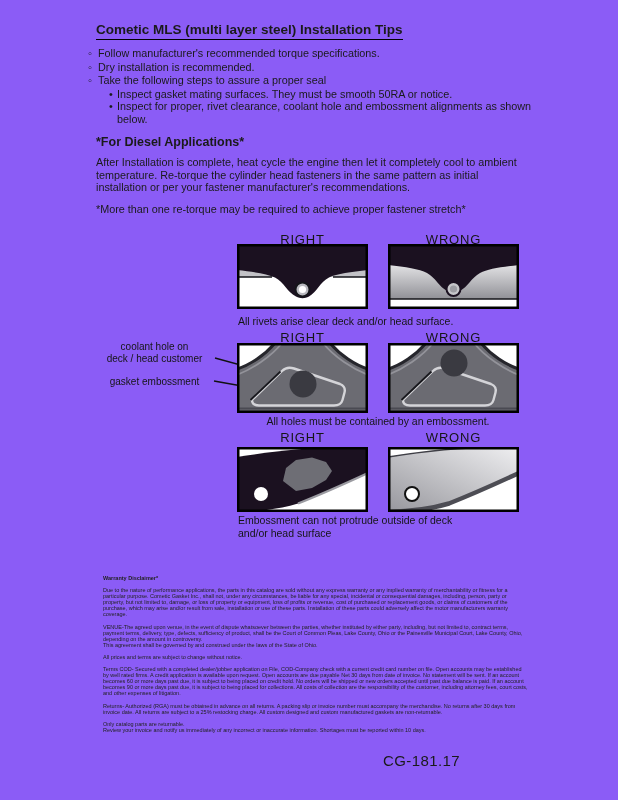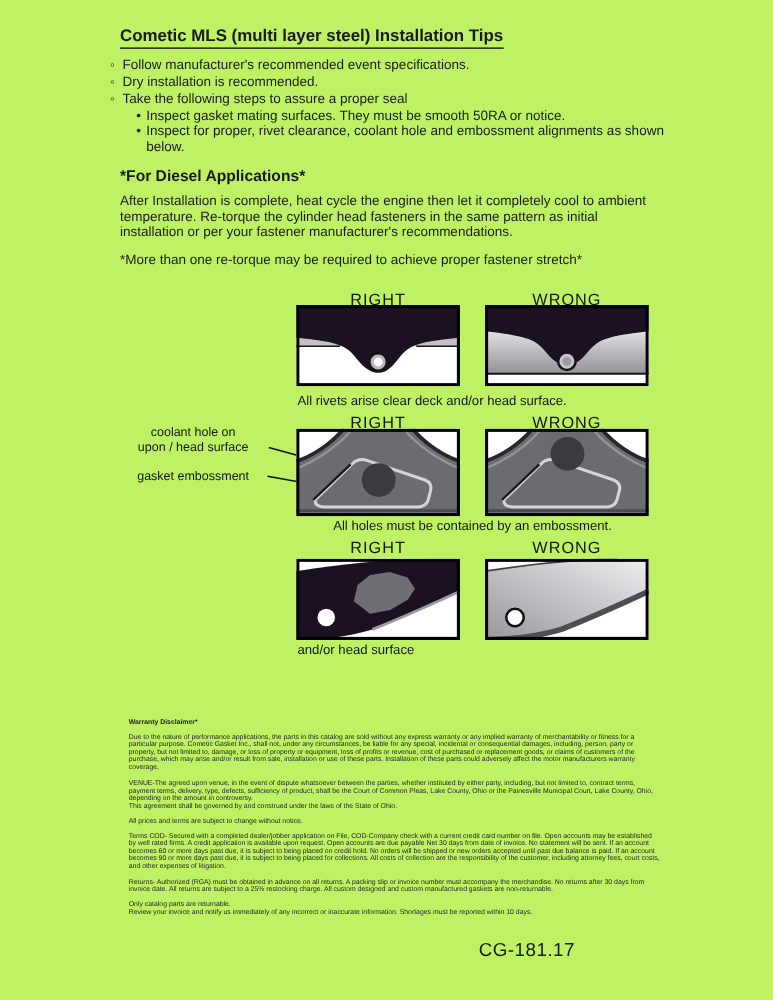--- a/index.html
+++ b/index.html
@@ -1,16 +1,16 @@
 <!DOCTYPE html>
 <html><head>
 <meta charset="utf-8">
 <style>
   html,body{margin:0;padding:0;background:#fff;}
-  .page{position:relative;width:618px;height:800px;background:#bef264;overflow:hidden;
+  .page{position:relative;width:618px;height:800px;background:#8b5cf6;overflow:hidden;
         font-family:"Liberation Sans",sans-serif;color:#1a1a1a;}
 
   
   #main-text{position:absolute;left:96px;top:20px;width:436px;}
   .doc-title{display:inline-block;font-size:13.5px;font-weight:bold;
              border-bottom:1.7px solid #000;padding-bottom:2px;margin:0 0 7px 0;}
   .bullets{margin-left:-8px;}
   .bullet{position:relative;padding-left:10px;font-size:10.8px;line-height:13.5px;}
   .bullet::before{content:"◦";position:absolute;left:0;top:0;font-size:10.8px;}
   .subbullet{position:relative;margin-left:21px;padding-left:8px;font-size:10.8px;line-height:12.5px;}
@@ -44,21 +44,21 @@
 </style>
 </head>
 <body>
 
 <div class="page">
 
   <div id="main-text">
     <h1 class="doc-title">Cometic MLS (multi layer steel) Installation Tips</h1>
 
     <div class="bullets">
-      <div class="bullet">Follow manufacturer's recommended event specifications.</div>
+      <div class="bullet">Follow manufacturer's recommended torque specifications.</div>
       <div class="bullet">Dry installation is recommended.</div>
       <div class="bullet">Take the following steps to assure a proper seal</div>
       <div class="subbullet">Inspect gasket mating surfaces.  They must be smooth 50RA or notice.</div>
       <div class="subbullet">Inspect for proper, rivet clearance, coolant hole and embossment alignments as shown below.</div>
     </div>
 
     <div class="diesel-heading">*For Diesel Applications*</div>
     <p class="body-para">After Installation is complete, heat cycle the engine then let it completely cool to ambient temperature. Re-torque the cylinder head fasteners in the same pattern as initial installation or per your fastener manufacturer's recommendations.</p>
     <p class="body-para">*More than one re-torque may be required to achieve proper fastener stretch*</p>
   </div>
@@ -96,21 +96,21 @@
 
     <div class="fig-caption" style="left:1px;top:84px;width:282px">All rivets arise clear deck and/or head surface.</div>
   </div>
 
   <div id="fig2" class="fig">
     <div class="rw-label" style="left:141px;top:2px">RIGHT</div>
     <div class="rw-label" style="left:292px;top:2px">WRONG</div>
 
     <div class="side-label" style="top:13px">
       <div>coolant hole on</div>
-      <div>upon / head surface</div>
+      <div>deck / head customer</div>
     </div>
     <div class="side-label" style="top:48px">gasket embossment</div>
 
     <svg class="leader" width="425" height="112" viewBox="0 0 425 112">
       <line x1="119" y1="30" x2="203" y2="53" stroke="#111" stroke-width="1.3"></line>
       <line x1="118" y1="53" x2="174" y2="63" stroke="#111" stroke-width="1.3"></line>
     </svg>
 
     <svg class="fig-box" style="left:141px;top:15px" width="131" height="70" viewBox="0 0 131 70">
       <rect x="0" y="0" width="131" height="70" fill="#6b6b72"></rect>
@@ -167,20 +167,21 @@
       </defs>
       <rect x="0" y="0" width="131" height="65" fill="#ffffff"></rect>
       <path d="M0,10 C38,4 71,0.5 106,0 L131,0 L131,26 C104,38.5 80,49 61,56.5 C41,62.5 21,64.5 0,65 Z" fill="url(#g3w)"></path>
       <path d="M0,10 C38,4 71,0.5 106,0" stroke="#3f3f46" stroke-width="1.4" fill="none"></path>
       <path d="M131,26 C104,38.5 80,49 61,56.5 C41,62.5 21,64.5 0,65" stroke="#4d4d54" stroke-width="4.5" fill="none"></path>
       <circle cx="24" cy="47" r="7" fill="#ffffff" stroke="#111" stroke-width="2"></circle>
       <rect x="1.25" y="1.25" width="128.5" height="62.5" fill="none" stroke="#000" stroke-width="2.5"></rect>
     </svg>
 
     <div class="fig-caption" style="left:1px;top:84px;width:260px">
+      <div>Embossment can not protrude outside of deck</div>
       <div>and/or head surface</div>
     </div>
   </div>
 
   <div id="legal">
     <div class="legal-heading">Warranty Disclaimer*</div>
     <p class="lp">Due to the nature of performance applications, the parts in this catalog are sold without any express warranty or any implied warranty of merchantability or fitness for a particular purpose.  Cometic Gasket Inc., shall not, under any circumstances, be liable for any special, incidental or consequential damages, including, person, party or property, but not limited to, damage, or loss of property or equipment, loss of profits or revenue, cost of purchased or replacement goods, or claims of customers of the purchase, which may arise and/or result from sale, installation or use of these parts.  Installation of these parts could adversely affect the motor manufacturers warranty coverage.</p>
     <p class="lp-tight">VENUE-The agreed upon venue, in the event of dispute whatsoever between the parties, whether instituted by either party, including, but not limited to, contract terms, payment terms, delivery, type, defects, sufficiency of product, shall be the Court of Common Pleas, Lake County, Ohio or the Painesville Municipal Court, Lake County, Ohio, depending on the amount in controversy.</p>
     <p class="lp">This agreement shall be governed by and construed under the laws of the State of Ohio.</p>
     <p class="lp">All prices and terms are subject to change without notice.</p>

